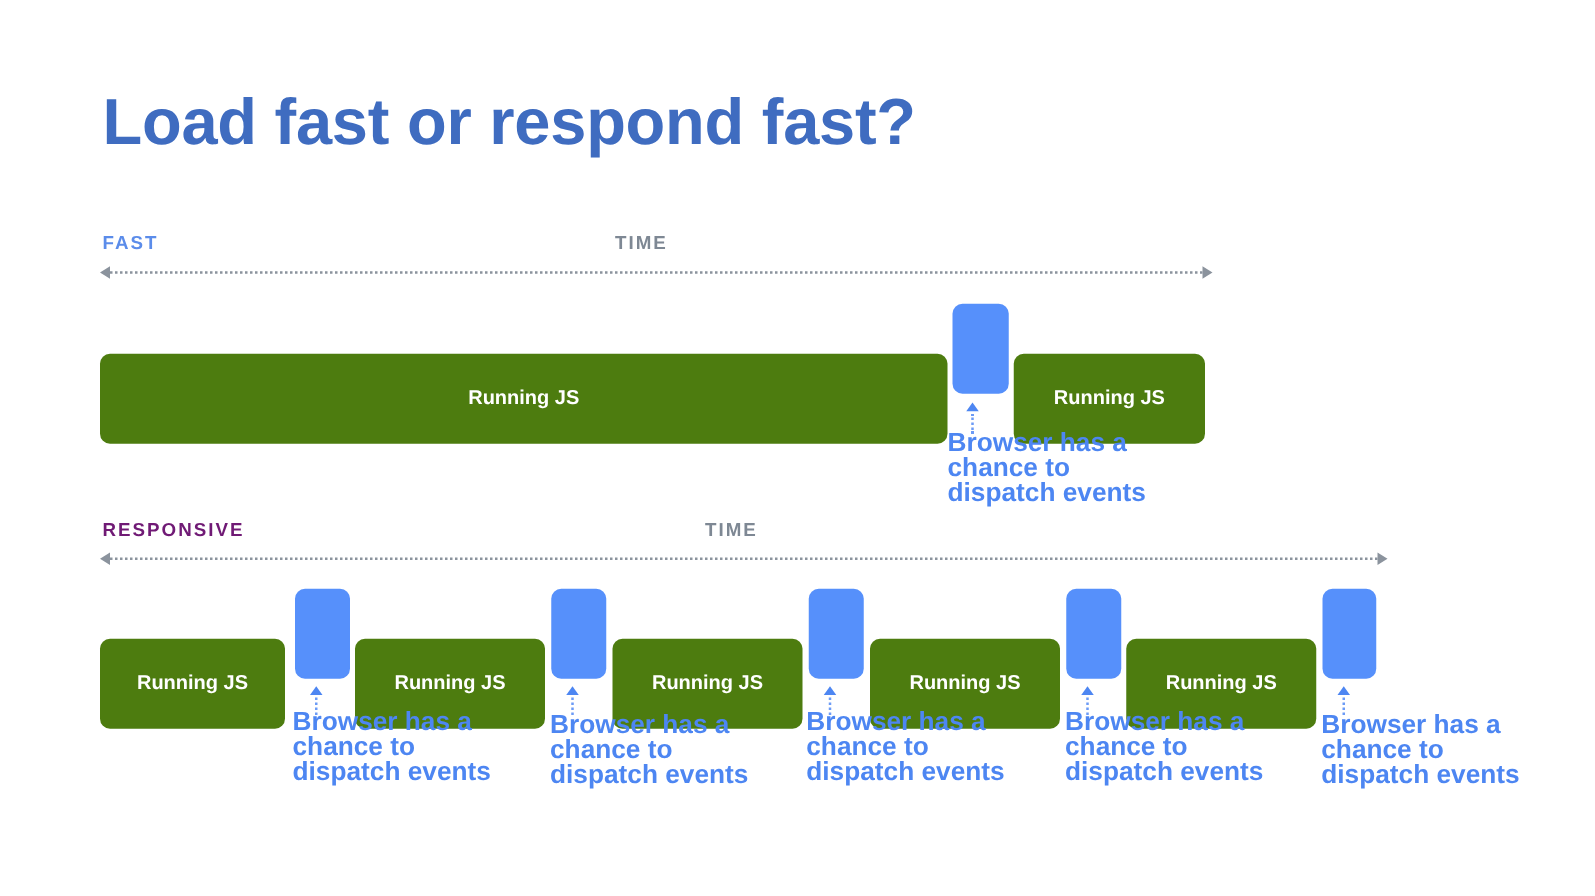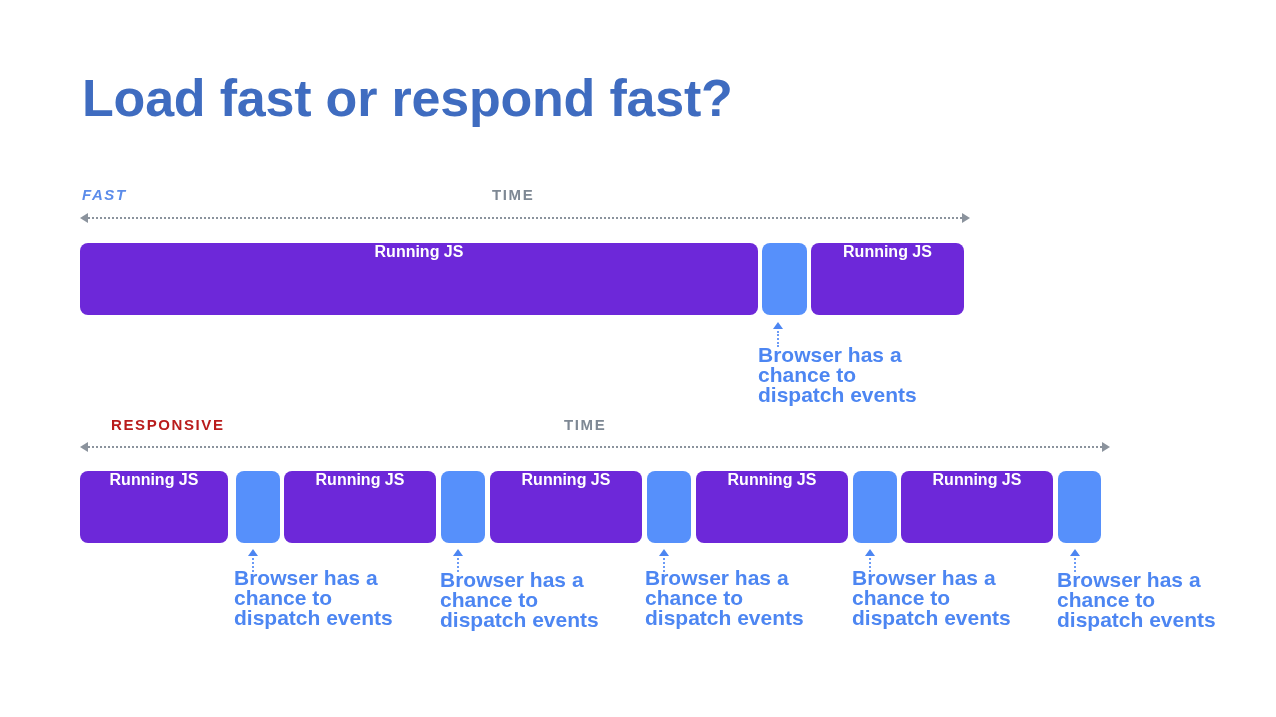--- a/index.html
+++ b/index.html
@@ -37,21 +37,21 @@
   .section { position: absolute; left: 0; top: 0; }
 
   .axis-label {
     position: absolute;
     font-size: 15px;
     font-weight: bold;
     letter-spacing: 1.6px;
     white-space: nowrap;
   }
   .axis-label.kind-fast      { color: #5b8cea; }
-  .axis-label.kind-responsive{ color: #b91c1c; margin-left: 29px; }
+  .axis-label.kind-responsive{ color: #701a75; }
   .axis-label.kind-time      { color: #7e8894; }
 
   
   .axis-line {
     position: absolute;
     height: 2px;
     border-top: 2px dotted #8b939d;
   }
   .axis-arrow {
     position: absolute;
@@ -62,27 +62,29 @@
   .axis-arrow.left  { border-right: 8px solid #8b939d; }
   .axis-arrow.right { border-left: 8px solid #8b939d; }
 
   
   .block {
     position: absolute;
     border-radius: 8px;
     box-sizing: border-box;
   }
   .block.js {
-    background: #6d28d9;
+    background: #4d7c0f;
     color: #ffffff;
     display: flex;
+    align-items: center;
     justify-content: center;
     font-size: 16px;
     font-weight: bold;
     white-space: nowrap;
+    margin-top: 40px;
   }
   .block.gap {
     background: #5690fb;
   }
 
   
   .anno-leader {
     position: absolute;
     width: 0;
     border-left: 2px dotted #6c9bf6;
@@ -106,21 +108,21 @@
 </style>
 </head>
 <body>
 
 <div id="slide">
 
   <div class="slide-title">Load fast or respond fast?</div>
 
   <div id="sections-host">
       <div class="section">
-        <div class="axis-label kind-fast" style="left: 82px; top: 186px; font-style: italic;">FAST</div>
+        <div class="axis-label kind-fast" style="left: 82px; top: 186px;">FAST</div>
         <div class="axis-label kind-time" style="left: 492px; top: 186px;">TIME</div>
         <div class="axis-line" style="left: 88px; top: 217px; width: 874px;"></div>
         <div class="axis-arrow left" style="left: 80px; top: 213px;"></div>
         <div class="axis-arrow right" style="left: 962px; top: 213px;"></div>
         <div class="block js" style="left: 80px; top: 243px; width: 678px; height: 72px;">
           <span>Running JS</span>
         </div>
         <div class="block gap" style="left: 762px; top: 243px; width: 45px; height: 72px;"></div>
         <div class="block js" style="left: 811px; top: 243px; width: 153px; height: 72px;">
           <span>Running JS</span>

